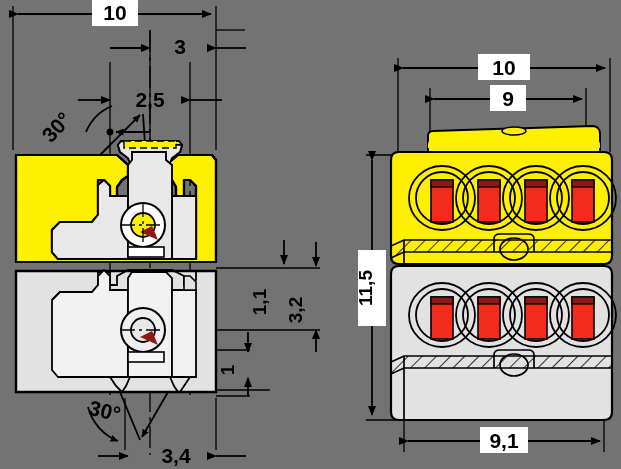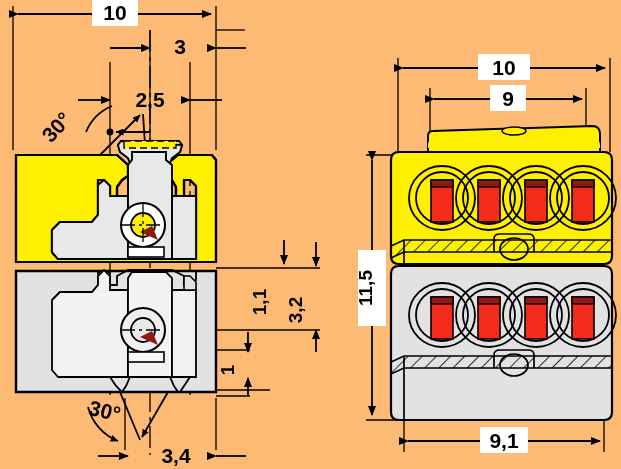--- a/index.html
+++ b/index.html
@@ -1,18 +1,18 @@
 <!DOCTYPE html>
 <html><head>
 <meta charset="utf-8">
 <style>
   html,body{margin:0;padding:0;background:#ffffff;}
   body{width:621px;height:469px;overflow:hidden;
        font-family:"Liberation Sans","DejaVu Sans",sans-serif;}
-  #stage{position:relative;width:621px;height:469px;background:#fdba74;}
+  #stage{position:relative;width:621px;height:469px;background:#737373;}
   #stage svg{position:absolute;left:0;top:0;}
   .dimtxt{font-family:"Liberation Sans","DejaVu Sans",sans-serif;
           font-size:21px;font-weight:700;fill:#000;}
   .dimtxt-sm{font-family:"Liberation Sans","DejaVu Sans",sans-serif;
           font-size:19px;font-weight:700;fill:#000;}
   .deg{font-family:"Liberation Sans","DejaVu Sans",sans-serif;
           font-size:21px;font-weight:700;fill:#000;}
 </style>
 </head>
 <body>

